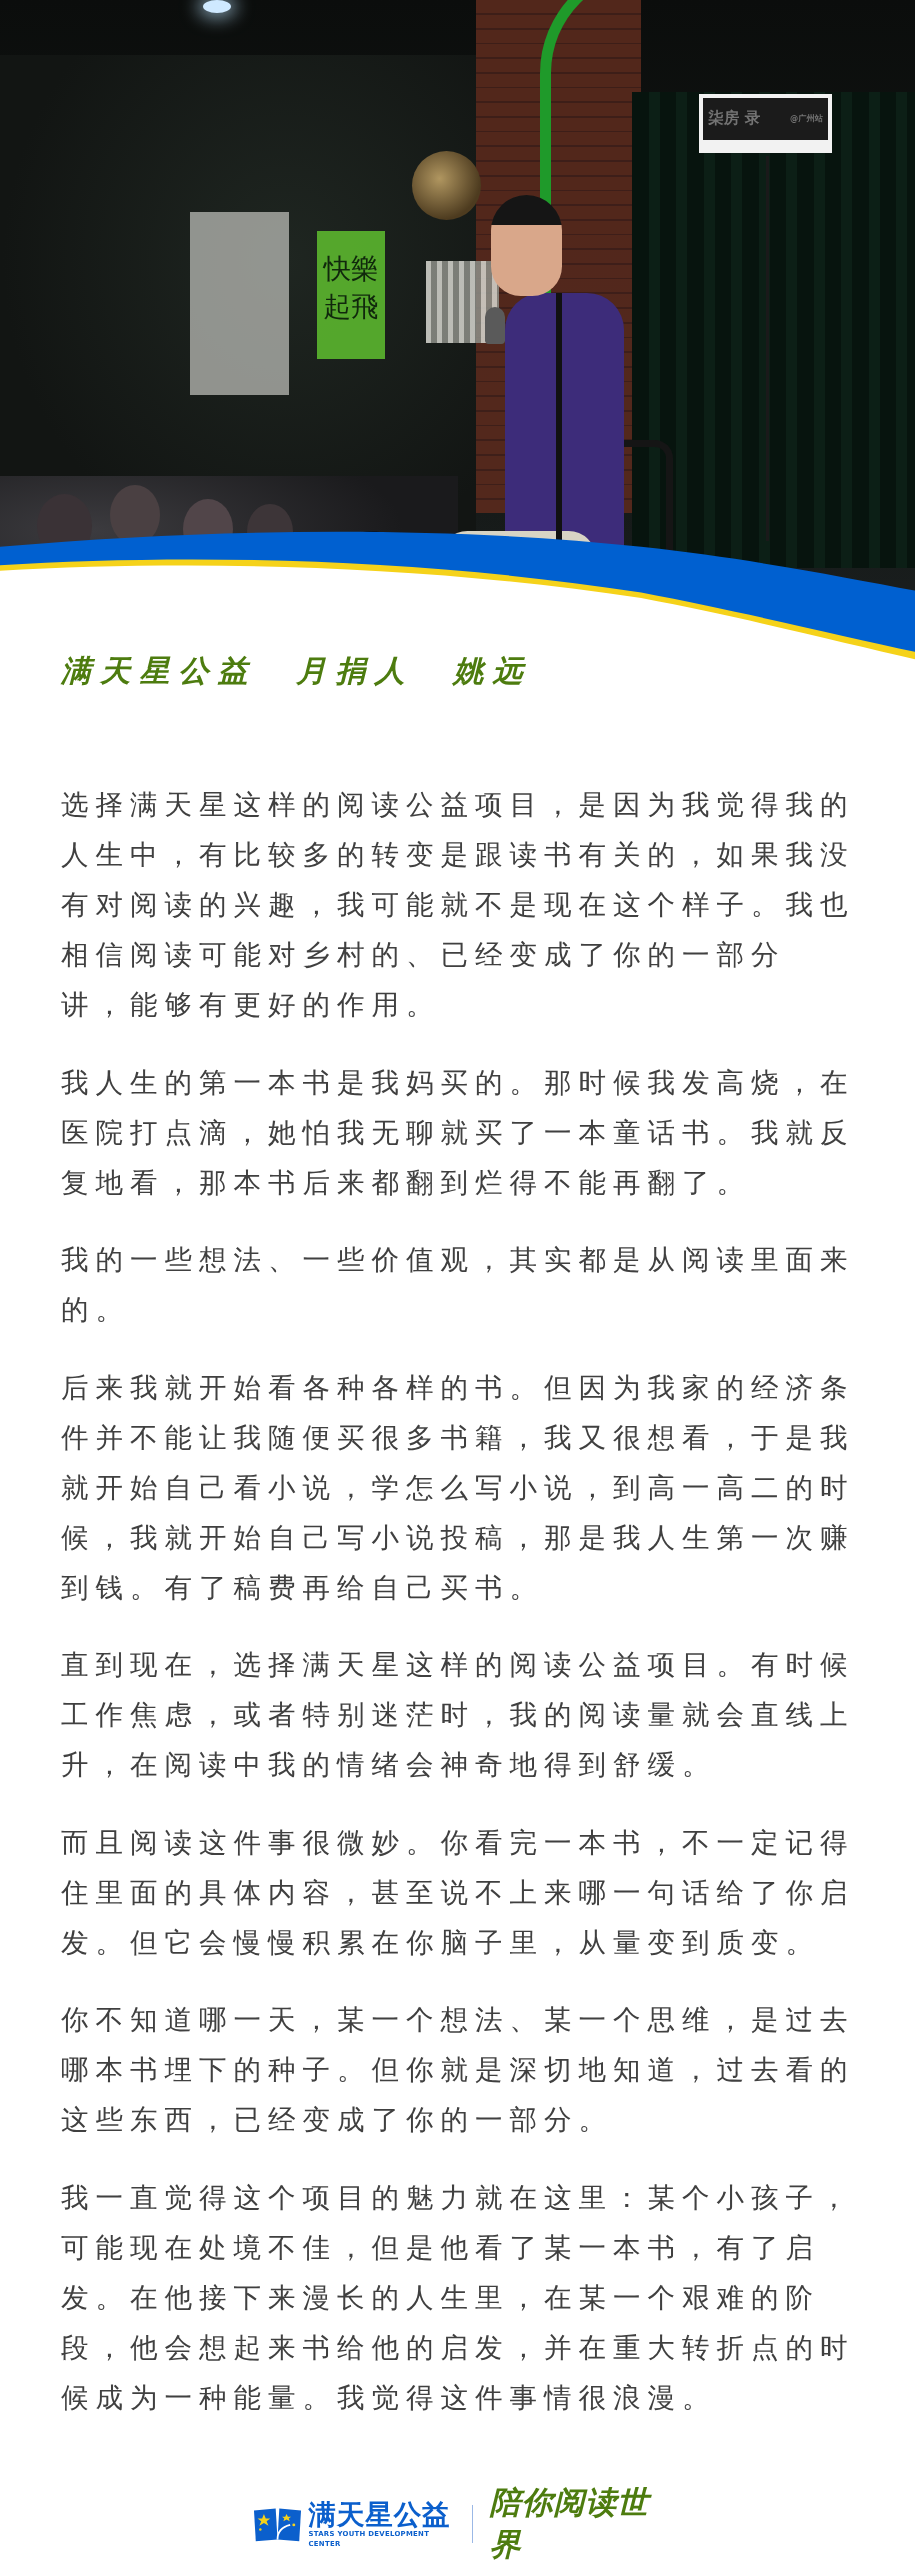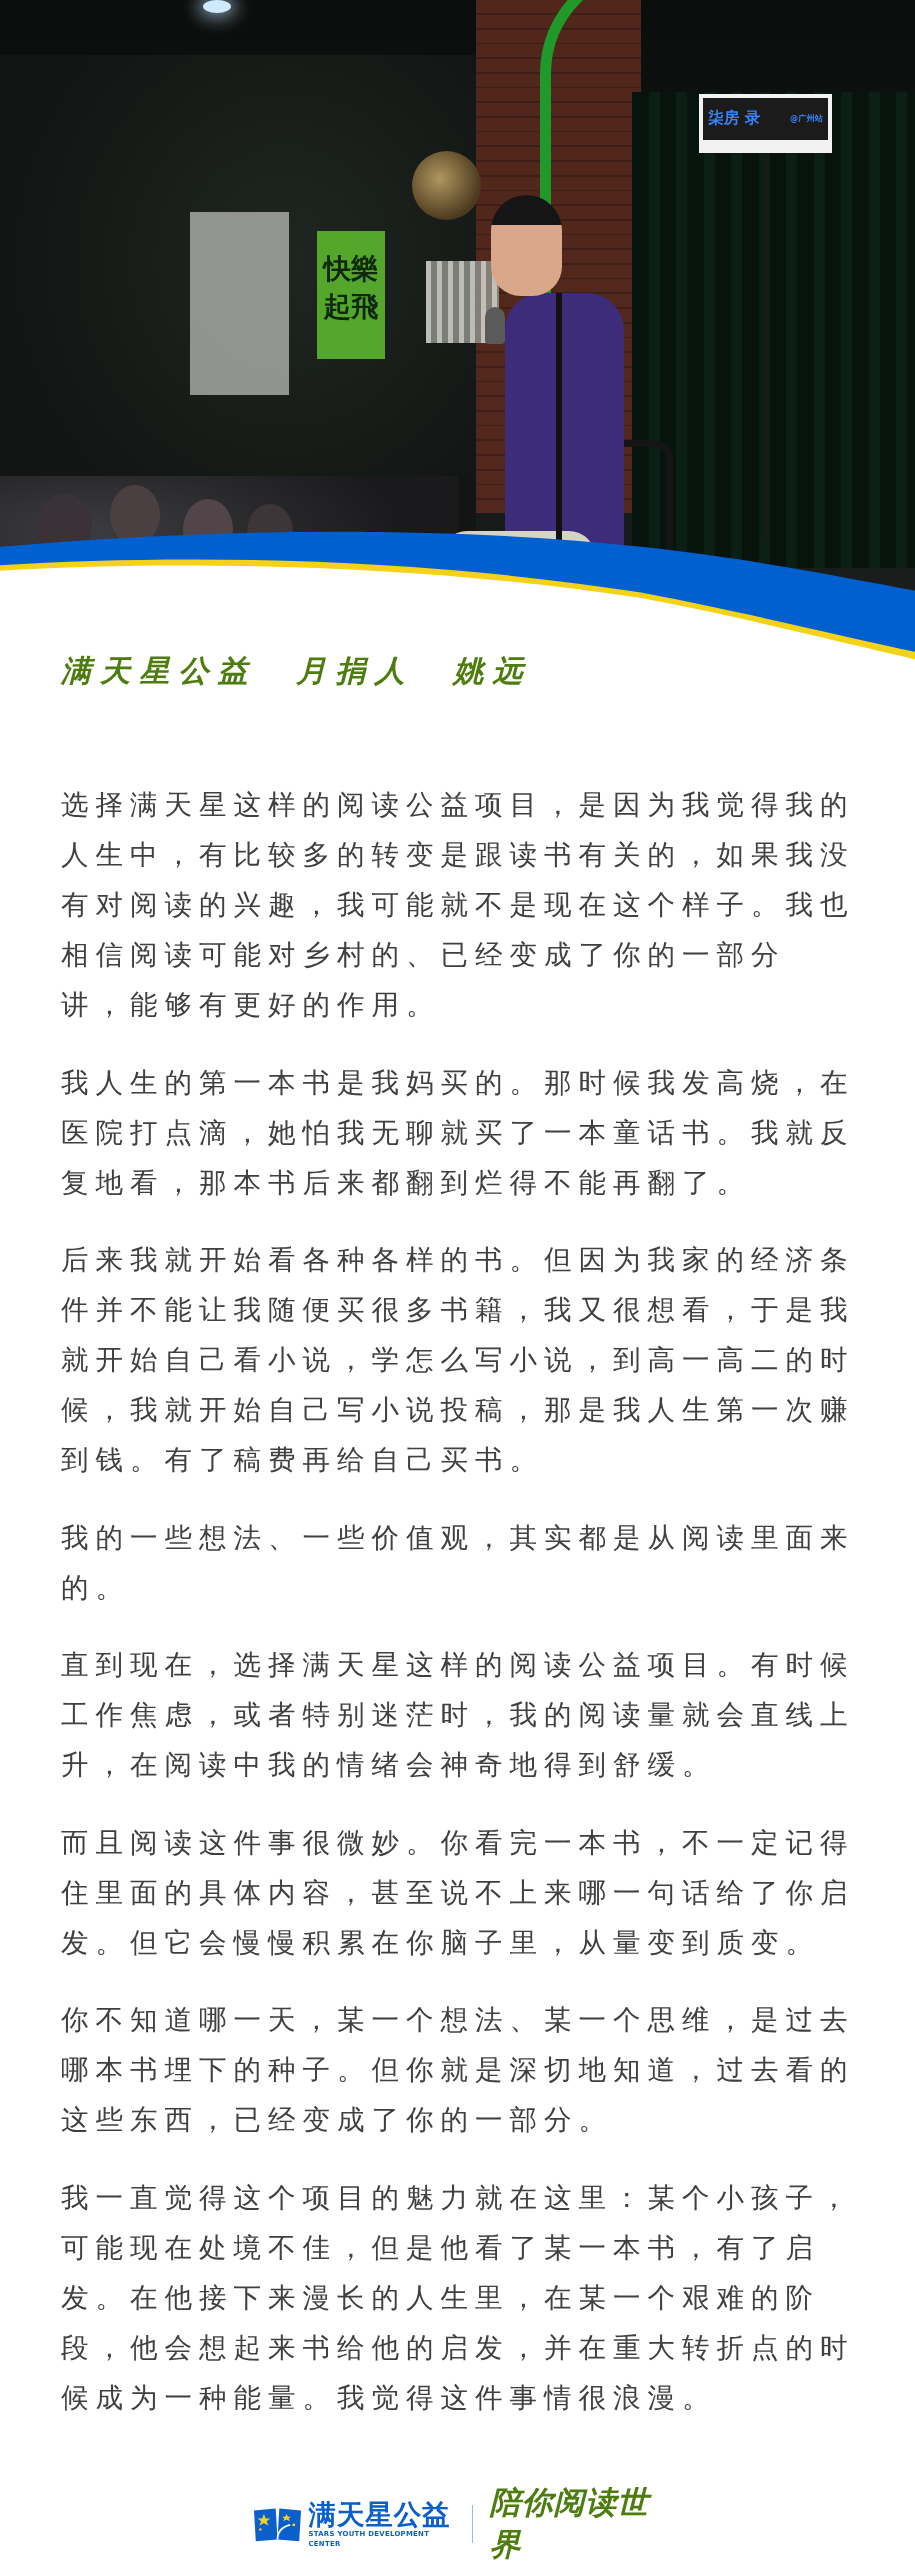--- a/index.html
+++ b/index.html
@@ -12,27 +12,27 @@
   .hero .brick { position:absolute; left:476px; top:0; width:165px; height:513px;
                  background: repeating-linear-gradient(0deg,#5a2a1d 0 13px,#43201a 13px 14.7px), #4a2419; opacity:.9; }
   .hero .arch { position:absolute; left:540px; top:-37px; width:110px; height:476px;
                 border-left:11px solid #1f9a2a; border-top:11px solid #1f9a2a; border-radius:110px 0 0 0; }
   .hero .curtain { position:absolute; left:632px; top:92px; width:284px; height:476px;
                    background: repeating-linear-gradient(90deg,#07140e 0 16.5px,#0c1f16 16.5px 27.5px); }
   .hero .spot { position:absolute; left:203px; top:0; width:27.5px; height:13px; border-radius:50%;
                 background:#cfe9ff; box-shadow:0 0 16.5px 5.5px rgba(190,230,255,.6); }
   .hero .poster-white { position:absolute; left:190px; top:212px; width:99px; height:183px; background:#b9bbb6; opacity:.75; }
   .hero .poster-green { position:absolute; left:317px; top:231px; width:68px; height:128px; background:#5fbf2f; opacity:.85;
-                        color:#0f2a0a; font-size:27.5px; font-weight:bold; line-height:38px; text-align:center; padding-top:18.3px; box-sizing:border-box; }
+                        color:#0f2a0a; font-size:27.5px; font-weight:normal; line-height:38px; text-align:center; padding-top:18.3px; box-sizing:border-box; }
   .hero .gramophone { position:absolute; left:412px; top:151px; width:69px; height:69px; border-radius:50%;
                       background: radial-gradient(circle at 40% 40%, #b09660, #4d3b1f 70%); }
   .hero .crib { position:absolute; left:426px; top:261px; width:73px; height:82px;
                 background: repeating-linear-gradient(90deg,#d9d9d2 0 4.6px,#8d8f88 4.6px 11px); opacity:.85; }
   .hero .sign { position:absolute; left:699px; top:94px; width:133px; height:59px; background:#f2f2f2; padding:3.7px; box-sizing:border-box; }
-  .hero .sign-inner { width:100%; height:42px; background:#1b1b1b; color:#3b82f6; font-size:15.6px; font-weight:bold; display:flex; align-items:center; justify-content:space-between; padding:0 5.5px; box-sizing:border-box; }
+  .hero .sign-inner { width:100%; height:42px; background:#1b1b1b; color:#737373; font-size:15.6px; font-weight:bold; display:flex; align-items:center; justify-content:space-between; padding:0 5.5px; box-sizing:border-box; }
   .hero .sign-inner small { font-size:8.2px; }
   .hero .stand { position:absolute; left:766px; top:156px; width:2.7px; height:385px; background:#1a1a1a; }
   .hero .person-shirt { position:absolute; left:505px; top:293px; width:119px; height:275px; border-radius:37px 37px 9.2px 9.2px; background:#3d2c7a; }
   .hero .person-head { position:absolute; left:491px; top:195px; width:71px; height:101px; border-radius:37px 37px 31px 31px; background:linear-gradient(180deg,#151515 0 30%, #d9a78a 30% 100%); }
   .hero .person-pants { position:absolute; left:440px; top:531px; width:156px; height:101px; border-radius:27.5px; background:#d8d4c4; }
   .hero .mic { position:absolute; left:485px; top:307px; width:20px; height:37px; border-radius:10px 10px 3.7px 3.7px; background:#5a5a5a; }
   .hero .mic-stand { position:absolute; left:556px; top:293px; width:5.5px; height:366px; background:#111; }
   .hero .chair { position:absolute; left:586px; top:440px; width:73px; height:220px; border:7.3px solid #151515; border-radius:18.3px 18.3px 0 0; border-bottom:none; }
   .hero .audience { position:absolute; left:0; top:476px; width:458px; height:183px;
                     background: radial-gradient(ellipse at 20% 30%, #3c3b3f 0%, #1a1a1c 60%), #111; }
@@ -103,29 +103,29 @@
       <span class="line">有对阅读的兴趣，我可能就不是现在这个样子。我也</span>
       <span class="line">相信阅读可能对乡村的、已经变成了你的一部分</span>
       <span class="line">讲，能够有更好的作用。</span>
     </p>
     <p class="para">
       <span class="line">我人生的第一本书是我妈买的。那时候我发高烧，在</span>
       <span class="line">医院打点滴，她怕我无聊就买了一本童话书。我就反</span>
       <span class="line">复地看，那本书后来都翻到烂得不能再翻了。</span>
     </p>
     <p class="para">
+      <span class="line">我的一些想法、一些价值观，其实都是从阅读里面来</span>
+      <span class="line">的。</span>
+    </p>
+    <p class="para">
       <span class="line">后来我就开始看各种各样的书。但因为我家的经济条</span>
       <span class="line">件并不能让我随便买很多书籍，我又很想看，于是我</span>
       <span class="line">就开始自己看小说，学怎么写小说，到高一高二的时</span>
       <span class="line">候，我就开始自己写小说投稿，那是我人生第一次赚</span>
       <span class="line">到钱。有了稿费再给自己买书。</span>
-    </p>
-    <p class="para">
-      <span class="line">我的一些想法、一些价值观，其实都是从阅读里面来</span>
-      <span class="line">的。</span>
     </p>
     <p class="para">
       <span class="line">直到现在，选择满天星这样的阅读公益项目。有时候</span>
       <span class="line">工作焦虑，或者特别迷茫时，我的阅读量就会直线上</span>
       <span class="line">升，在阅读中我的情绪会神奇地得到舒缓。</span>
     </p>
     <p class="para">
       <span class="line">而且阅读这件事很微妙。你看完一本书，不一定记得</span>
       <span class="line">住里面的具体内容，甚至说不上来哪一句话给了你启</span>
       <span class="line">发。但它会慢慢积累在你脑子里，从量变到质变。</span>

